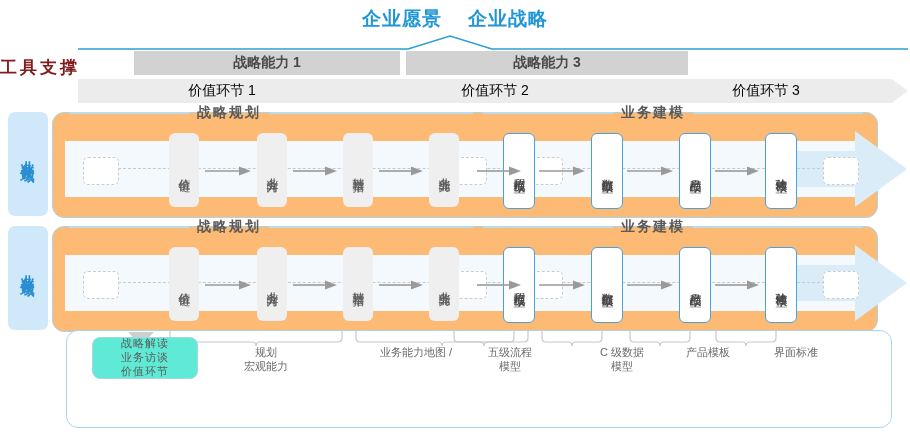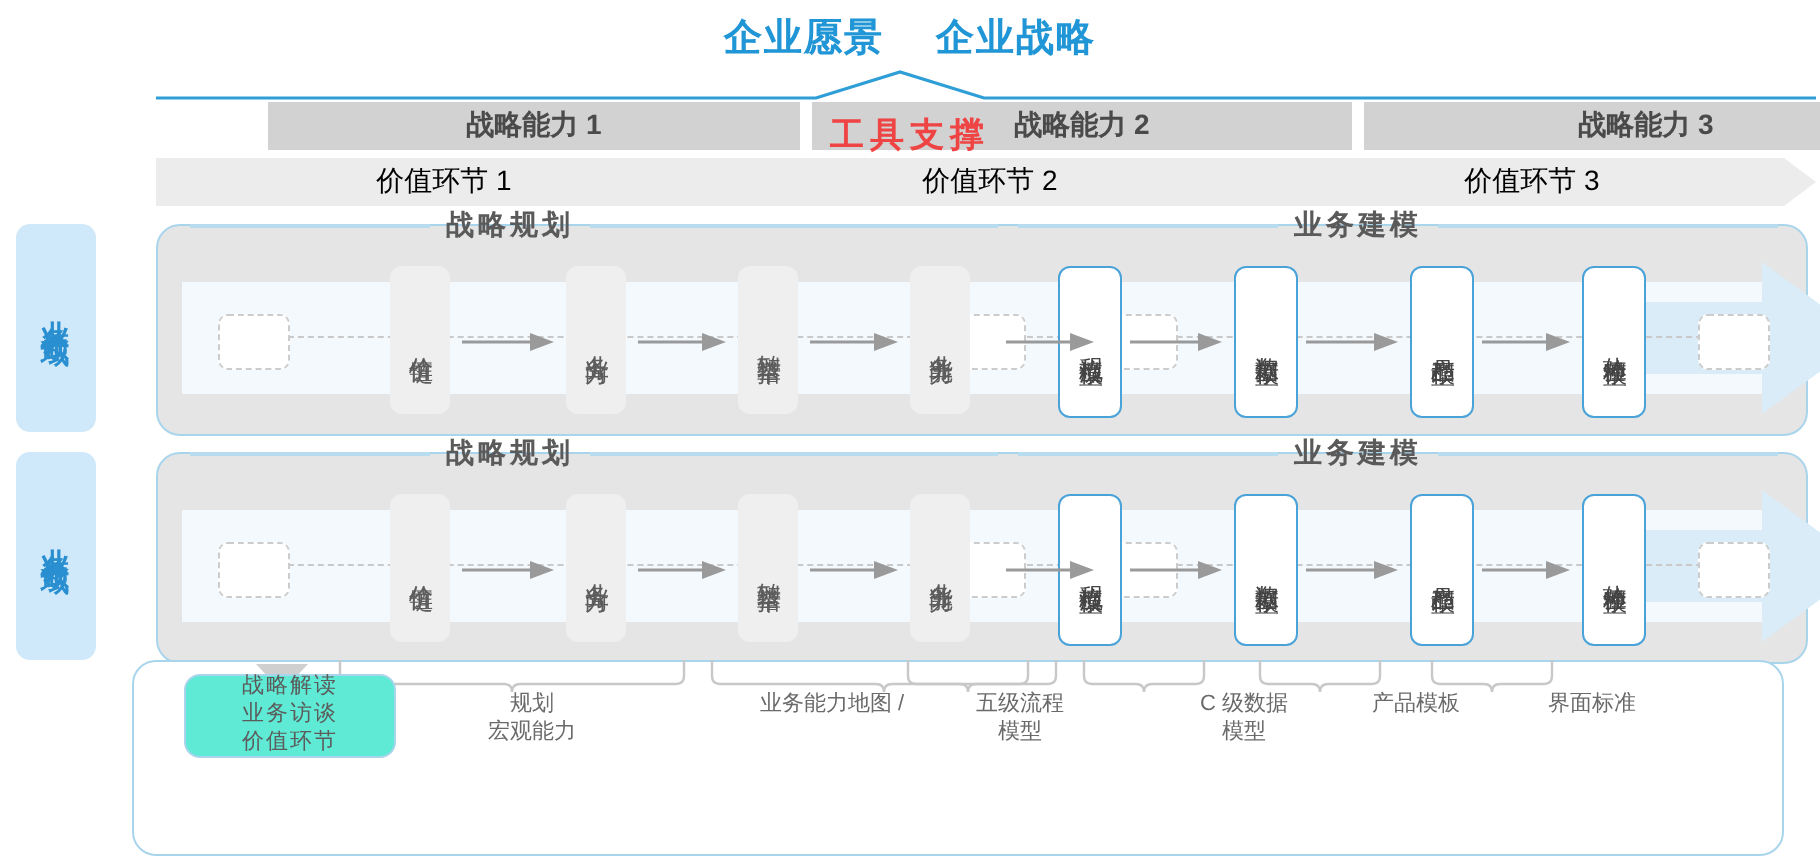--- a/index.html
+++ b/index.html
@@ -26,22 +26,22 @@
       display:flex;align-items:center;justify-content:center;
       color:#000000;font-size:14px;z-index:2;}
 
   
   .side-label{position:absolute;left:8px;width:40px;background:#cfe9fa;
       border-radius:7px;display:flex;align-items:center;justify-content:center;}
   .side-label span{writing-mode:vertical-rl;color:#2a8fd0;font-size:14px;
       font-weight:bold;letter-spacing:3px;line-height:1.15;}
 
   
-  .dom-row{position:absolute;left:78px;width:824px;
-      border:1.5px solid #a9d5ec;border-radius:12px;background:#e5e5e5;}
+  .dom-row{position:absolute;left:52px;width:824px;
+      border:1.5px solid #a9d5ec;border-radius:12px;background:#fdba74;}
   .row-bg-band{position:absolute;left:12px;top:28px;height:56px;right:12px;
       background:#f3f9fd;}
   .big-arrow{position:absolute;top:18px;height:76px;}
 
   .grp-head{position:absolute;top:-9px;height:18px;display:flex;align-items:center;
       gap:8px;}
   .grp-line{height:1.5px;background:#b7dcef;}
   .grp-name{color:#5a5a5a;font-size:14px;font-weight:bold;letter-spacing:2px;
       white-space:nowrap;}
 
@@ -58,22 +58,22 @@
   .node.gray{background:#efefef;}
   .node.gray span{color:#5c5c5c;}
   .node.blue{background:#ffffff;border:1.5px solid #4aa3d8;}
   .node.blue span{color:#444444;}
 
   .arr{position:absolute;top:53px;height:10px;}
 
   
   #footer-box{position:absolute;left:66px;top:330px;width:824px;height:96px;
       border:1.5px solid #a9d5ec;border-radius:12px;background:#ffffff;}
-  #tool-title{position:absolute;left:0;right:0;top:56px;text-align:center;
-      color:#ef4444;font-size:17px;font-weight:bold;letter-spacing:3px;}
+  #tool-title{position:absolute;left:0;right:0;top:56px;
+      color:#7f1d1d;font-size:17px;font-weight:bold;letter-spacing:3px;}
 
   #strat-box{position:absolute;left:92px;top:337px;width:104px;height:40px;
       border:1.5px solid #a9d5ec;border-radius:8px;background:#5eead4;
       display:flex;flex-direction:column;align-items:center;justify-content:center;}
   #strat-box div{color:#5c5c5c;font-size:11px;line-height:1.25;letter-spacing:1px;}
 
   .tool-lbl{position:absolute;text-align:center;color:#6a6a6a;font-size:11px;
       line-height:1.3;}
 </style>
 </head>
@@ -84,23 +84,20 @@
   <div class="vision-title">企业战略</div>
 </div>
 
 <svg id="peak-line" viewBox="0 0 830 16" preserveAspectRatio="none">
   <polyline points="0,14 330,14 372,1 414,14 830,14" fill="none" stroke="#2e9fd6" stroke-width="1.6"></polyline>
 </svg>
 
 <div id="cap-row">
   <div class="cap-cell" style="width:266px">
     <span>战略能力 1</span>
-  </div>
-  <div class="cap-cell" style="width:270px">
-    <span>战略能力 2</span>
   </div>
   <div class="cap-cell" style="width:282px">
     <span>战略能力 3</span>
   </div>
 </div>
 
 <div id="val-row">
   <div class="val-cell" style="left:0;width:288px">
     <svg width="288" height="24" viewBox="0 0 288 24" preserveAspectRatio="none">
       <polygon points="0,0 272,0 288,12 272,24 0,24" fill="#ececec"></polygon>

